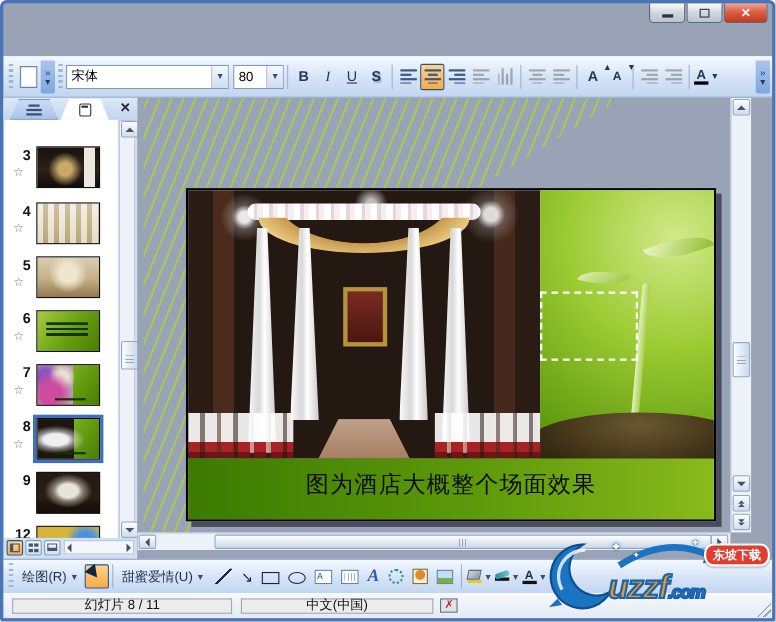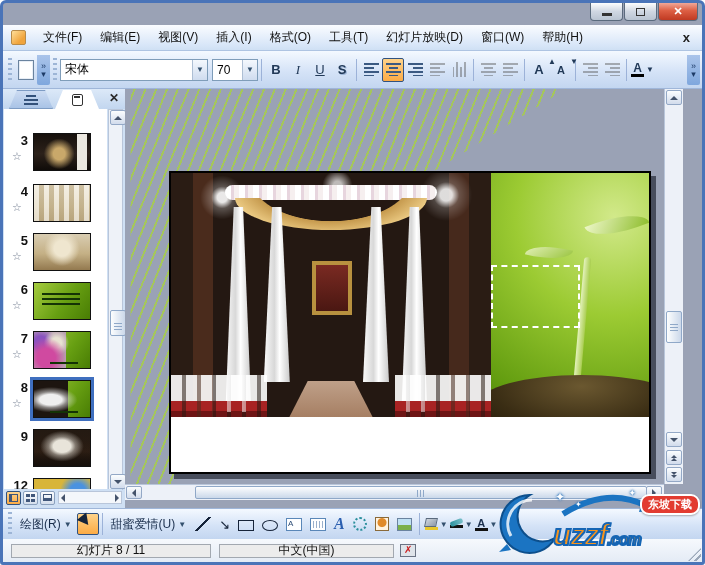--- a/index.html
+++ b/index.html
@@ -244,50 +244,37 @@
   <div class="winbtns">
     <div class="wbtn">
         <span class="glyph-min"></span>
       </div>
     <div class="wbtn">
         <span class="glyph-max"></span>
       </div>
     <div class="wbtn close">✕</div>
   </div>
 
-  <div class="menubar">
-    <div class="doc-ico"></div>
-    <span class="menu-item">文件(F)</span>
-    <span class="menu-item">编辑(E)</span>
-    <span class="menu-item">视图(V)</span>
-    <span class="menu-item">插入(I)</span>
-    <span class="menu-item">格式(O)</span>
-    <span class="menu-item">工具(T)</span>
-    <span class="menu-item">幻灯片放映(D)</span>
-    <span class="menu-item">窗口(W)</span>
-    <span class="menu-item">帮助(H)</span>
-    <span class="menu-close">x</span>
-  </div>
 
   <div class="fmtbar">
     <div class="grip"></div>
     <div class="tb-btn">
         <div class="page-ico"></div>
       </div>
     <div class="chevtab">
         <span>»</span>
         <span>▾</span>
       </div>
     <div class="grip"></div>
     <div class="combo font">
       <span>宋体</span>
       <span class="dd">▼</span>
     </div>
     <div class="combo size">
-      <span>70</span>
+      <span>80</span>
       <span class="dd">▼</span>
     </div>
     <div class="sep"></div>
     <div class="tb-btn bold">B</div>
     <div class="tb-btn ital">I</div>
     <div class="tb-btn undl">U</div>
     <div class="tb-btn bold shdw">S</div>
     <div class="sep"></div>
     <div class="tb-btn">
         <div class="ic-align al-l"></div>
@@ -434,20 +421,23 @@
         <div class="chairs left"></div>
         <div class="chairs right"></div>
       </div>
       <div class="sprout">
         <div class="leaf leaf1"></div>
         <div class="leaf leaf2"></div>
         <div class="stem"></div>
         <div class="soil"></div>
       </div>
       <div class="marquee"></div>
+      <div class="band">
+        <span class="caption">图为酒店大概整个场面效果</span>
+      </div>
     </div>
 
     <div class="scroll-v">
       <div class="sbtn" style="top:1px">
           <span class="arrow ar-u"></span>
         </div>
       <div class="sthumb-v"></div>
       <div class="sbtn" style="top:343px">
           <span class="arrow ar-d"></span>
         </div>

